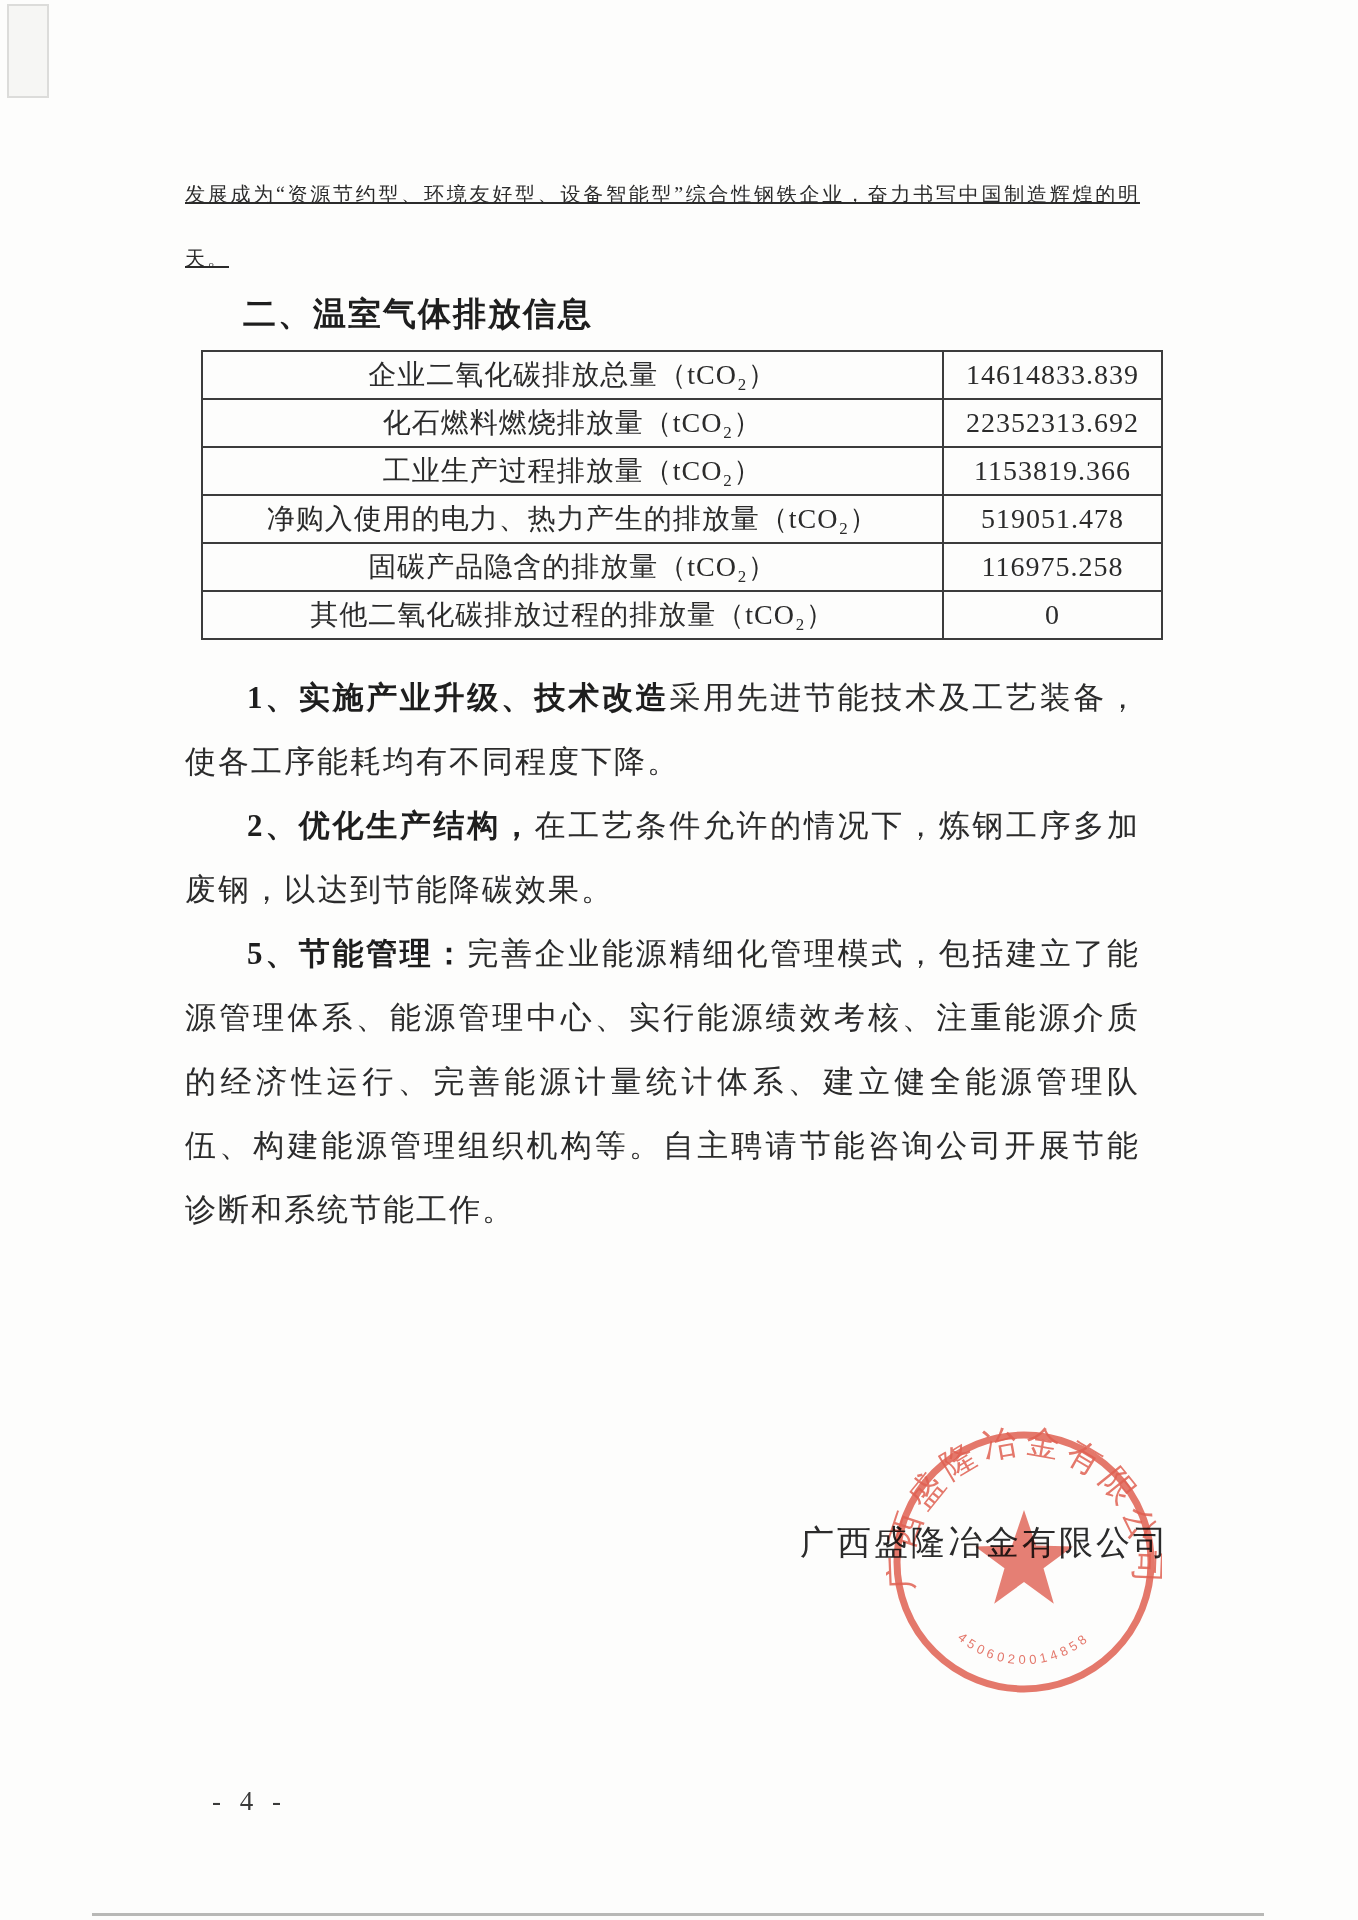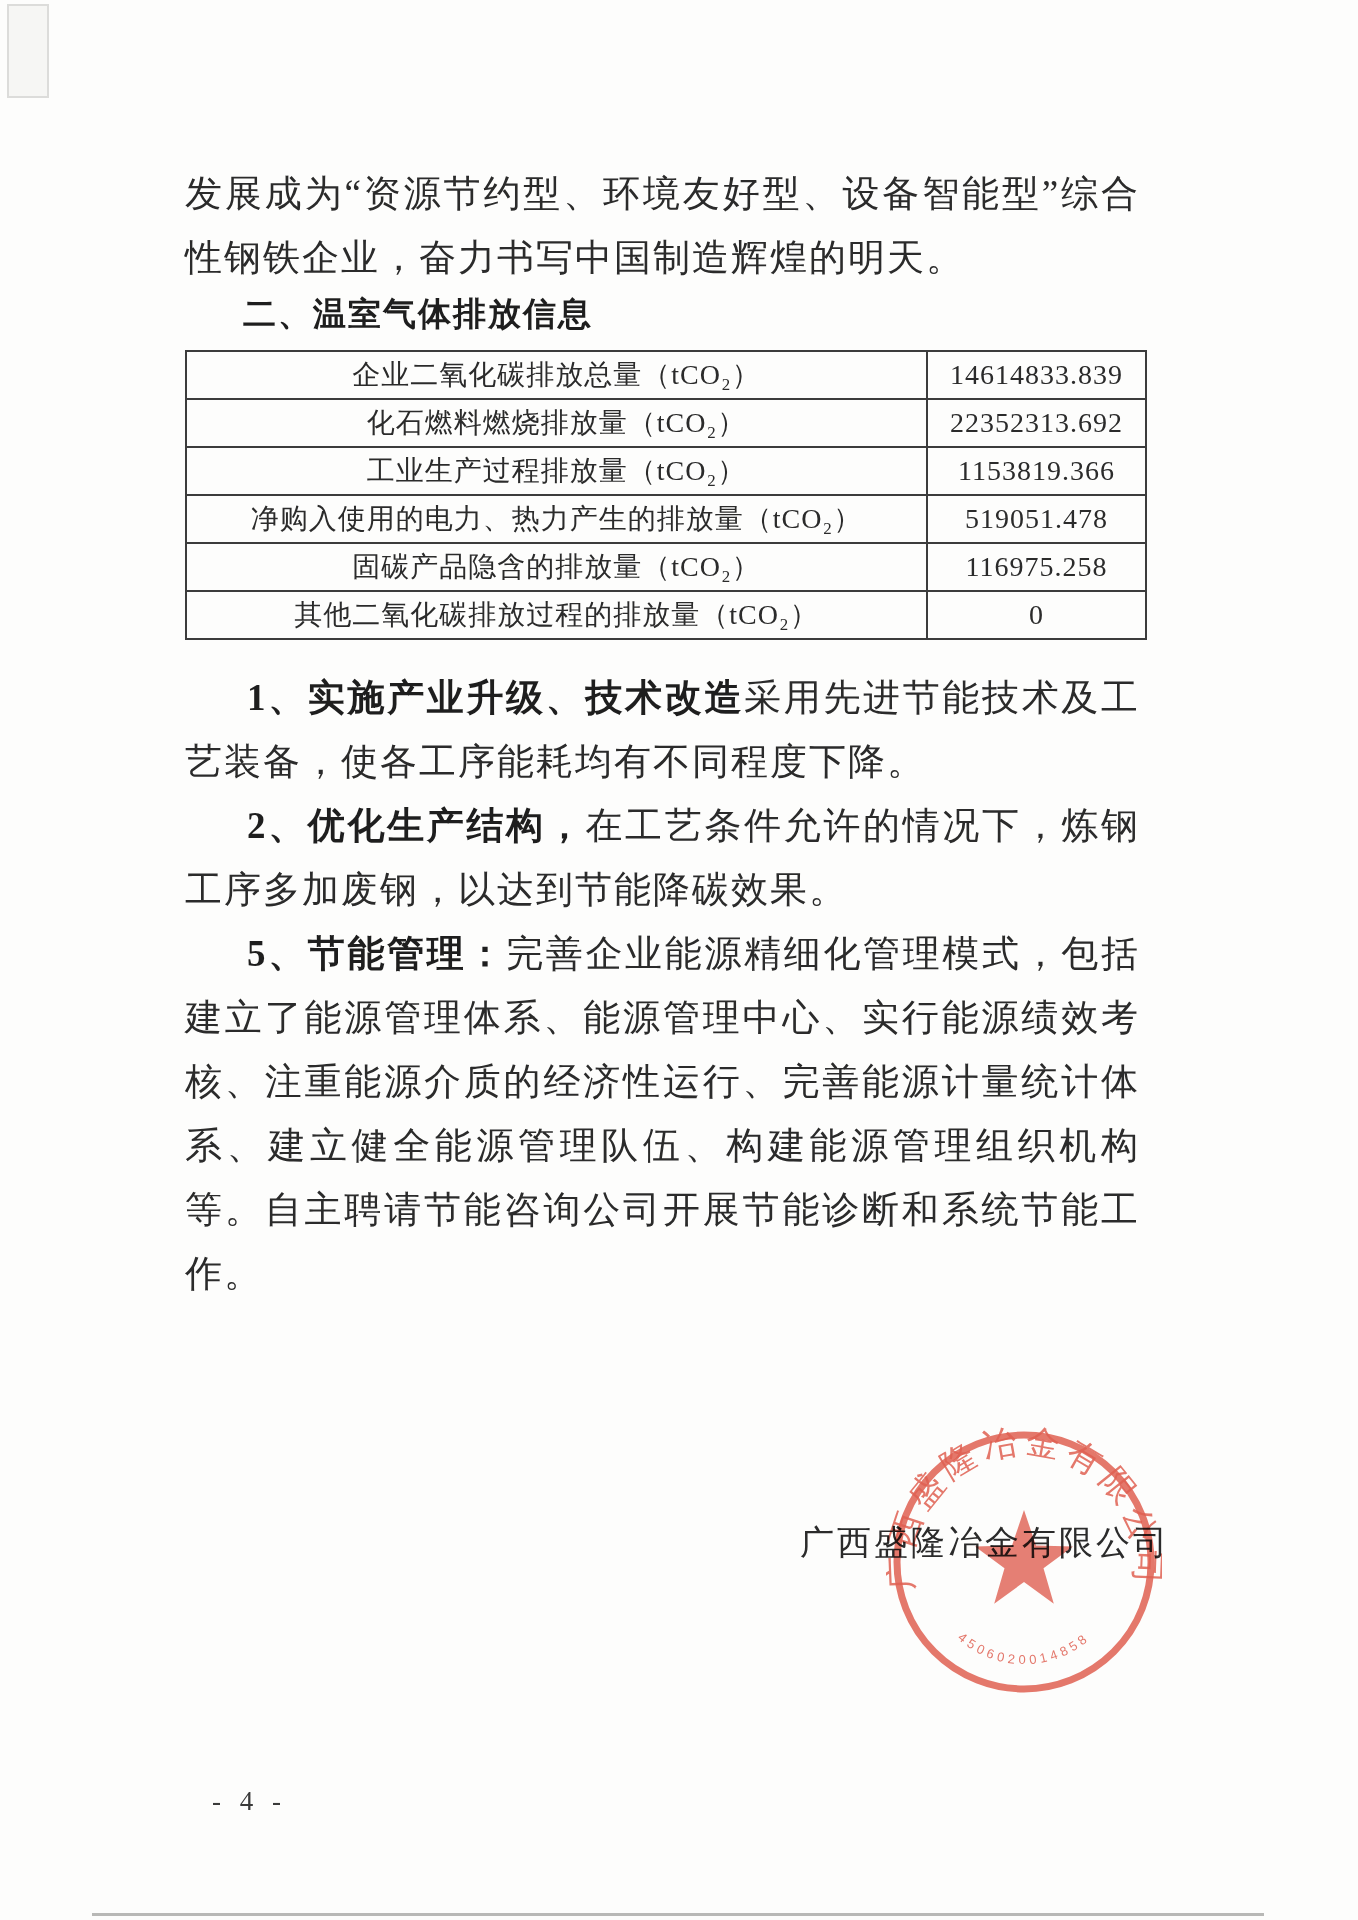--- a/index.html
+++ b/index.html
@@ -11,55 +11,56 @@
     overflow:hidden;
     font-family:"Liberation Serif","DejaVu Serif",serif;
     color:#2b2b2b;
   }
   .content{
     position:absolute;
     left:185px;top:162px;
     width:955px;
   }
   .body-text{
-    font-size:37px;
+    font-size:20px;
     line-height:64px;
     text-align:justify;
     letter-spacing:2px;
     margin:0;
+    text-decoration:underline;
   }
   .section-heading{
     font-family:"Liberation Sans","DejaVu Sans",sans-serif;
     font-weight:bold;
     font-size:33px;
     line-height:48px;
     margin:0 0 12px 0;
     text-indent:58px;
     letter-spacing:2px;
     color:#1e1e1e;
   }
   .emission-table{
     border-collapse:collapse;
-    margin-left:0;
+    margin-left:16px;
     width:962px;
     table-layout:fixed;
   }
   .emission-table td{
     border:2px solid #3c3c3c;
     height:46px;
     text-align:center;
     vertical-align:middle;
     font-size:28px;
     letter-spacing:1px;
     padding:0 6px;
   }
   .emission-table td.val{width:205px;}
   .measures{margin-top:26px;}
   .measure{
-    font-size:37px;
+    font-size:31px;
     line-height:64px;
     text-align:justify;
     letter-spacing:2px;
     margin:0;
     text-indent:62px;
   }
   .measure .lead{font-weight:bold;color:#1e1e1e;}
   .signature-company{
     position:absolute;
     left:800px;top:1520px;

